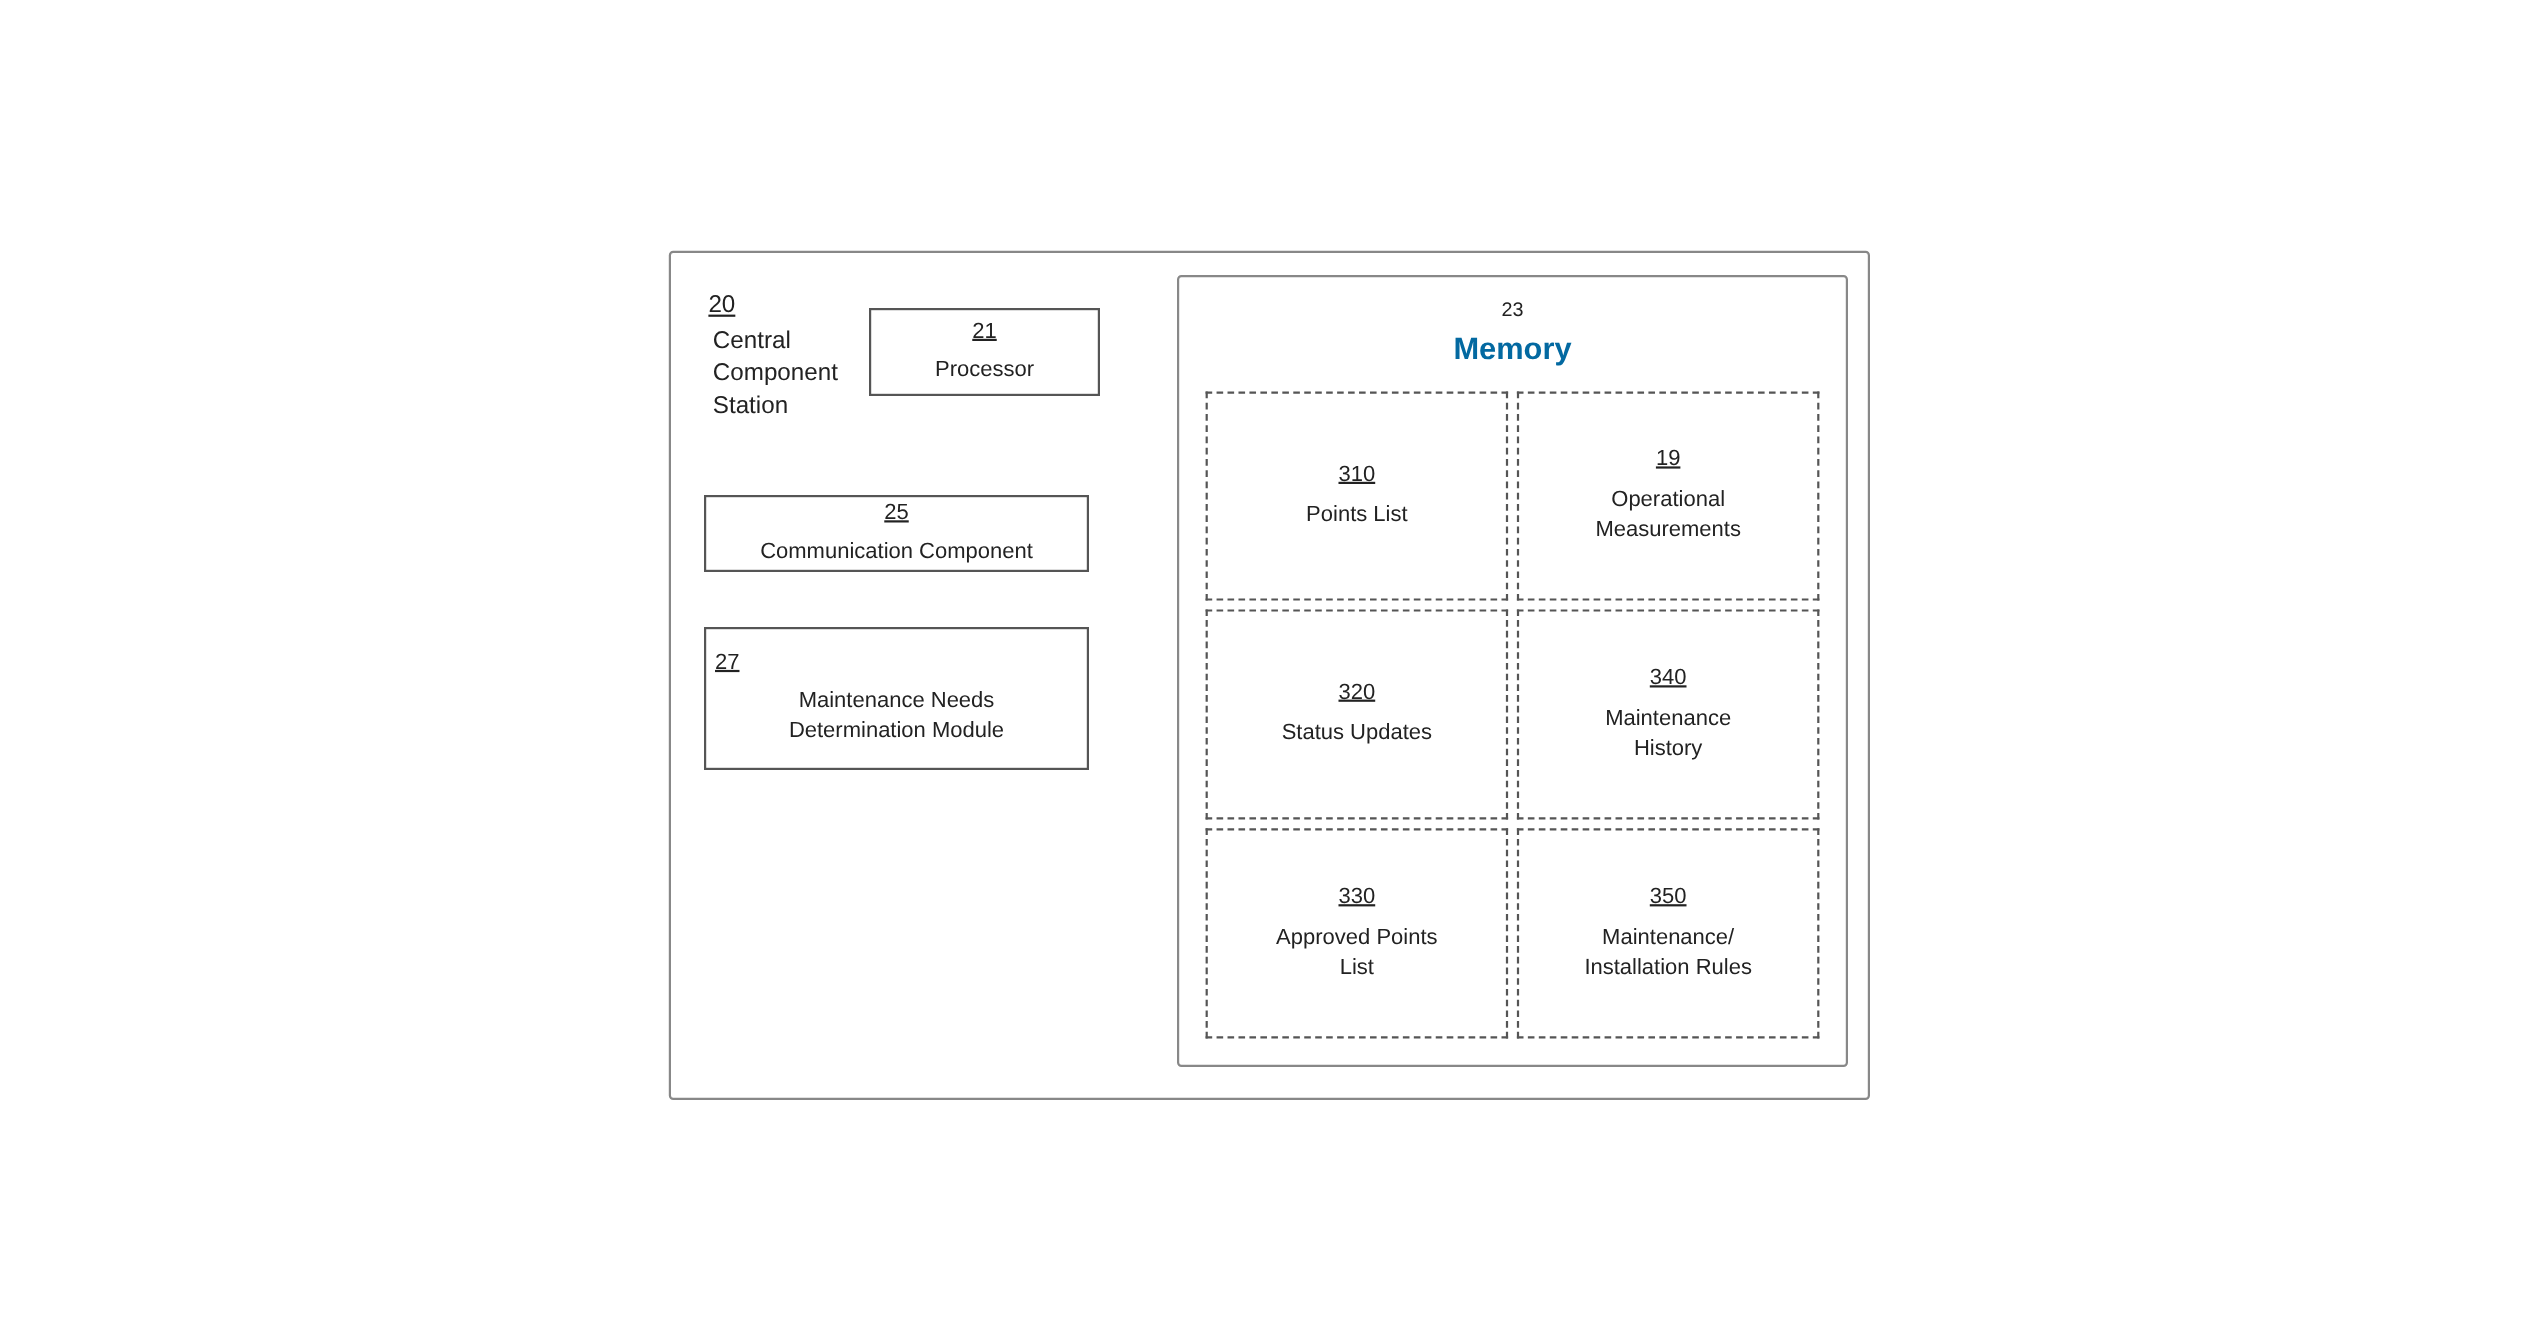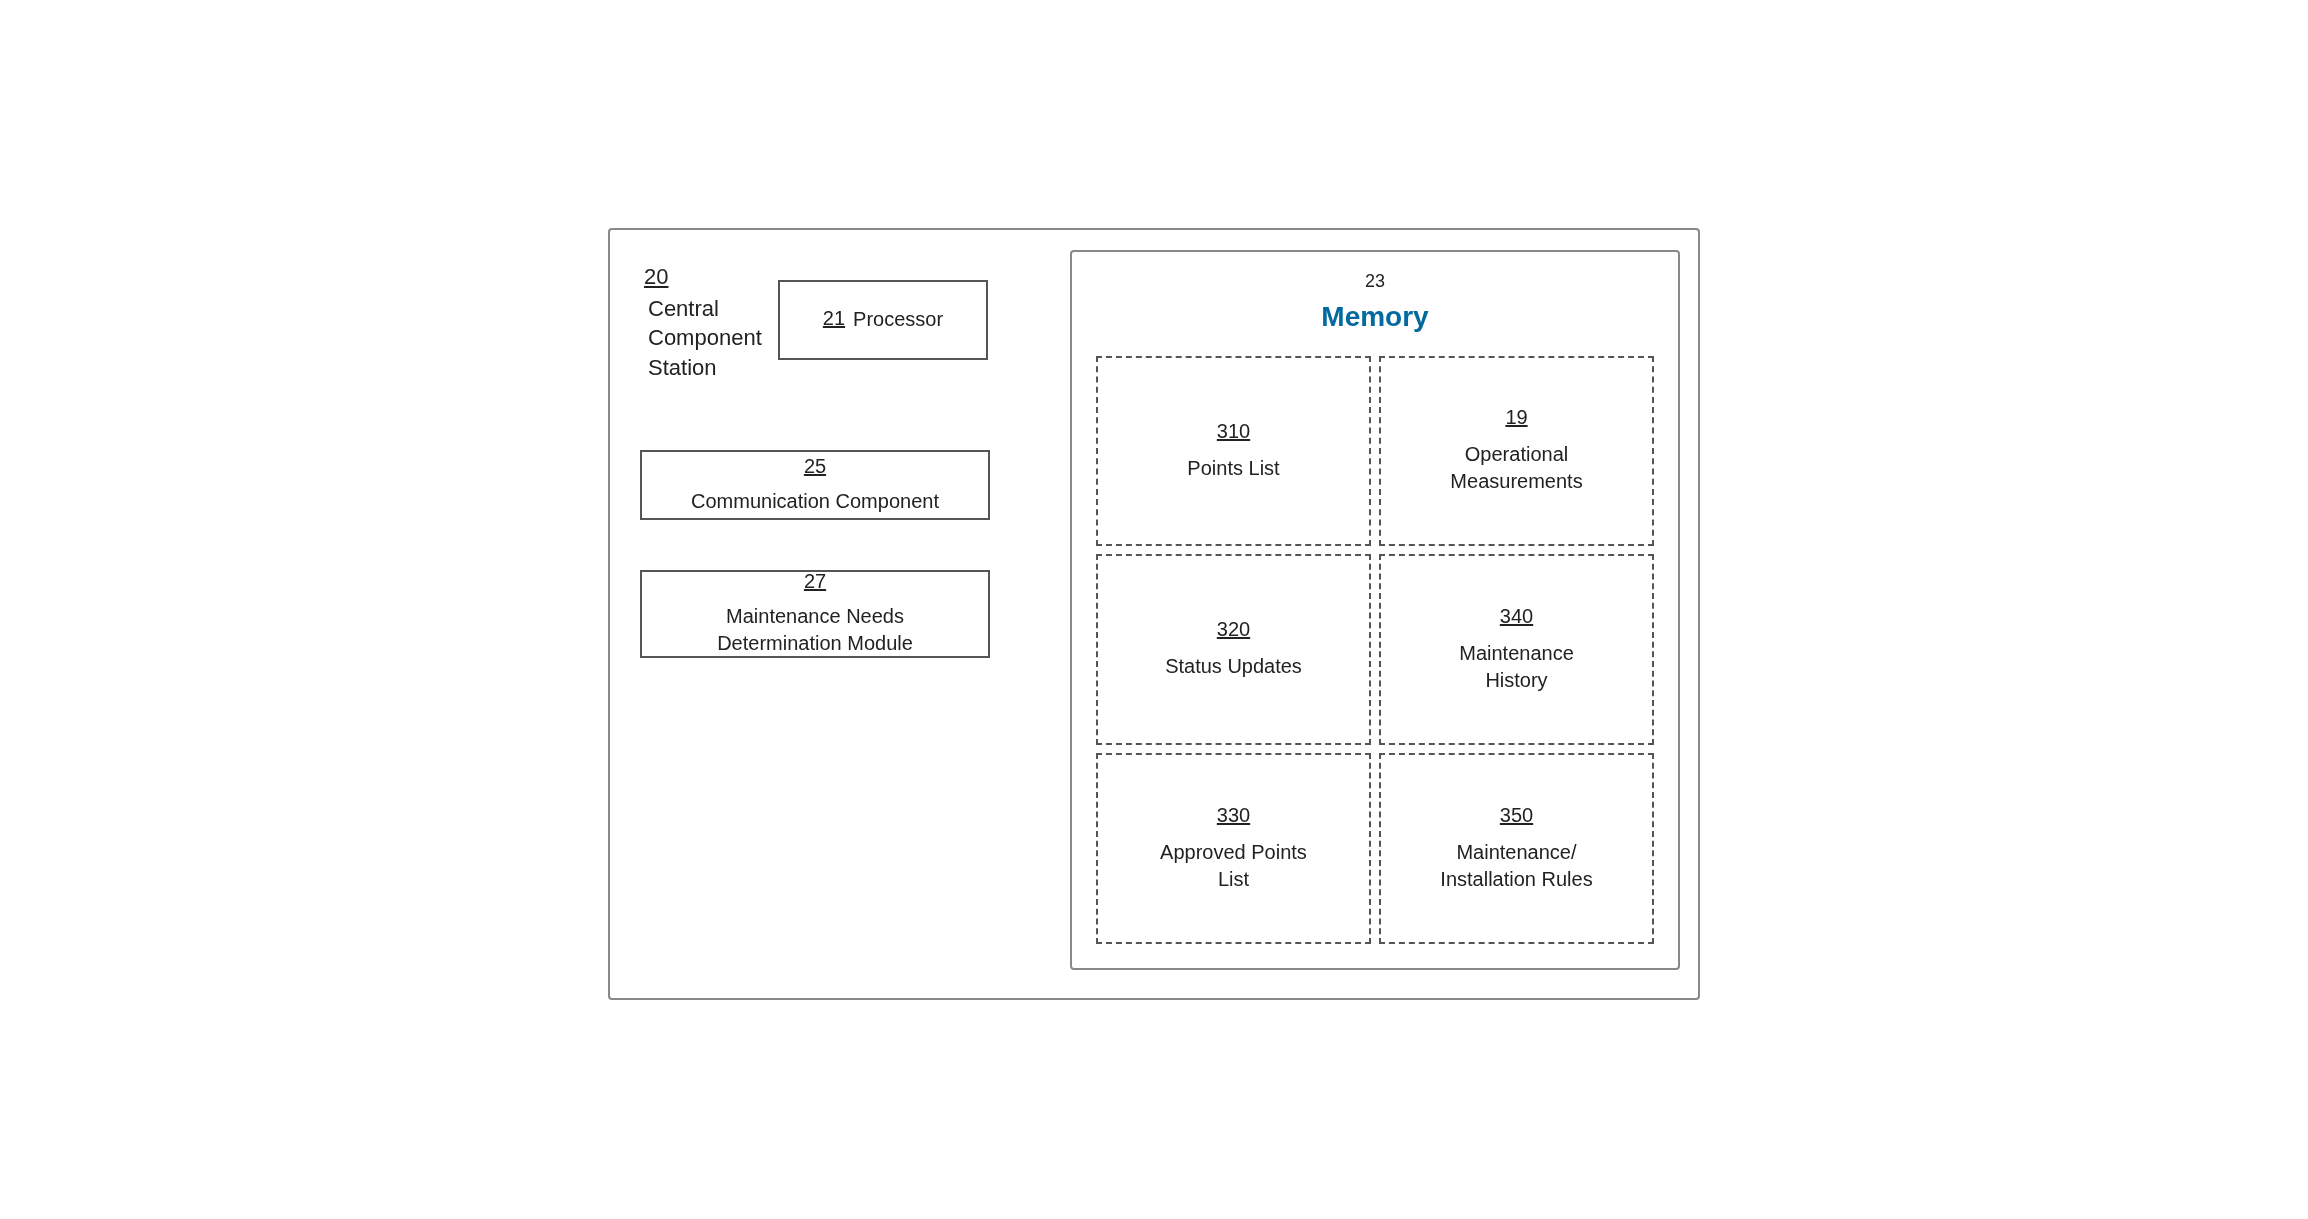--- a/index.html
+++ b/index.html
@@ -59,25 +59,26 @@
       left: 10px;
       font-size: 22px;
       color: #222;
       line-height: 1.35;
     }
 
     
     .processor-box {
       position: absolute;
       top: 30px;
-      left: 148px;
+      left: 160px;
       width: 210px;
       height: 80px;
       border: 2px solid #555;
       display: flex;
+      flex-direction: column;
       align-items: center;
       justify-content: center;
       background: #fff;
     }
 
     
     .comm-box {
       position: absolute;
       top: 200px;
       left: 10px;
@@ -90,25 +91,24 @@
       justify-content: center;
       background: #fff;
     }
 
     
     .maint-box {
       position: absolute;
       top: 320px;
       left: 10px;
       width: 350px;
-      height: 88px;
-      border: 2px solid #555;
-      display: flex;
-      flex-direction: column;
-      align-items: center;
+      height: 130px;
+      border: 2px solid #555;
+      display: flex;
+      flex-direction: column;
       justify-content: center;
       background: #fff;
     }
 
     
     .install-box {
       position: absolute;
       top: 490px;
       left: 10px;
       width: 350px;

